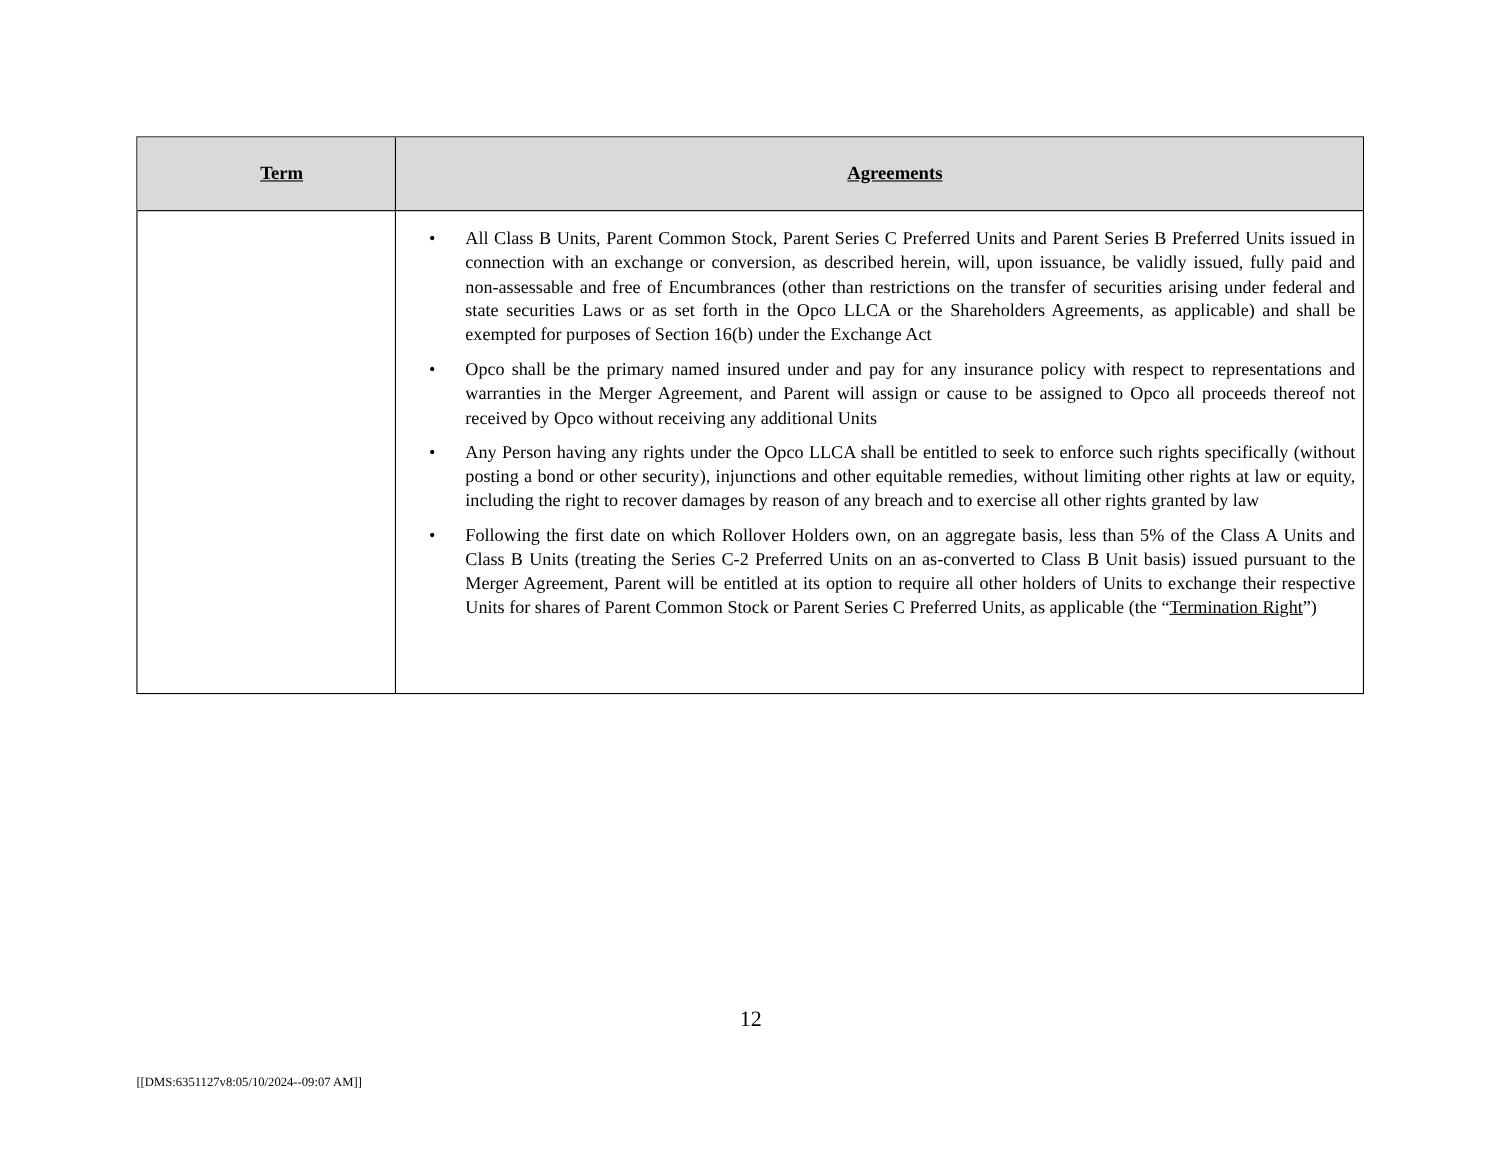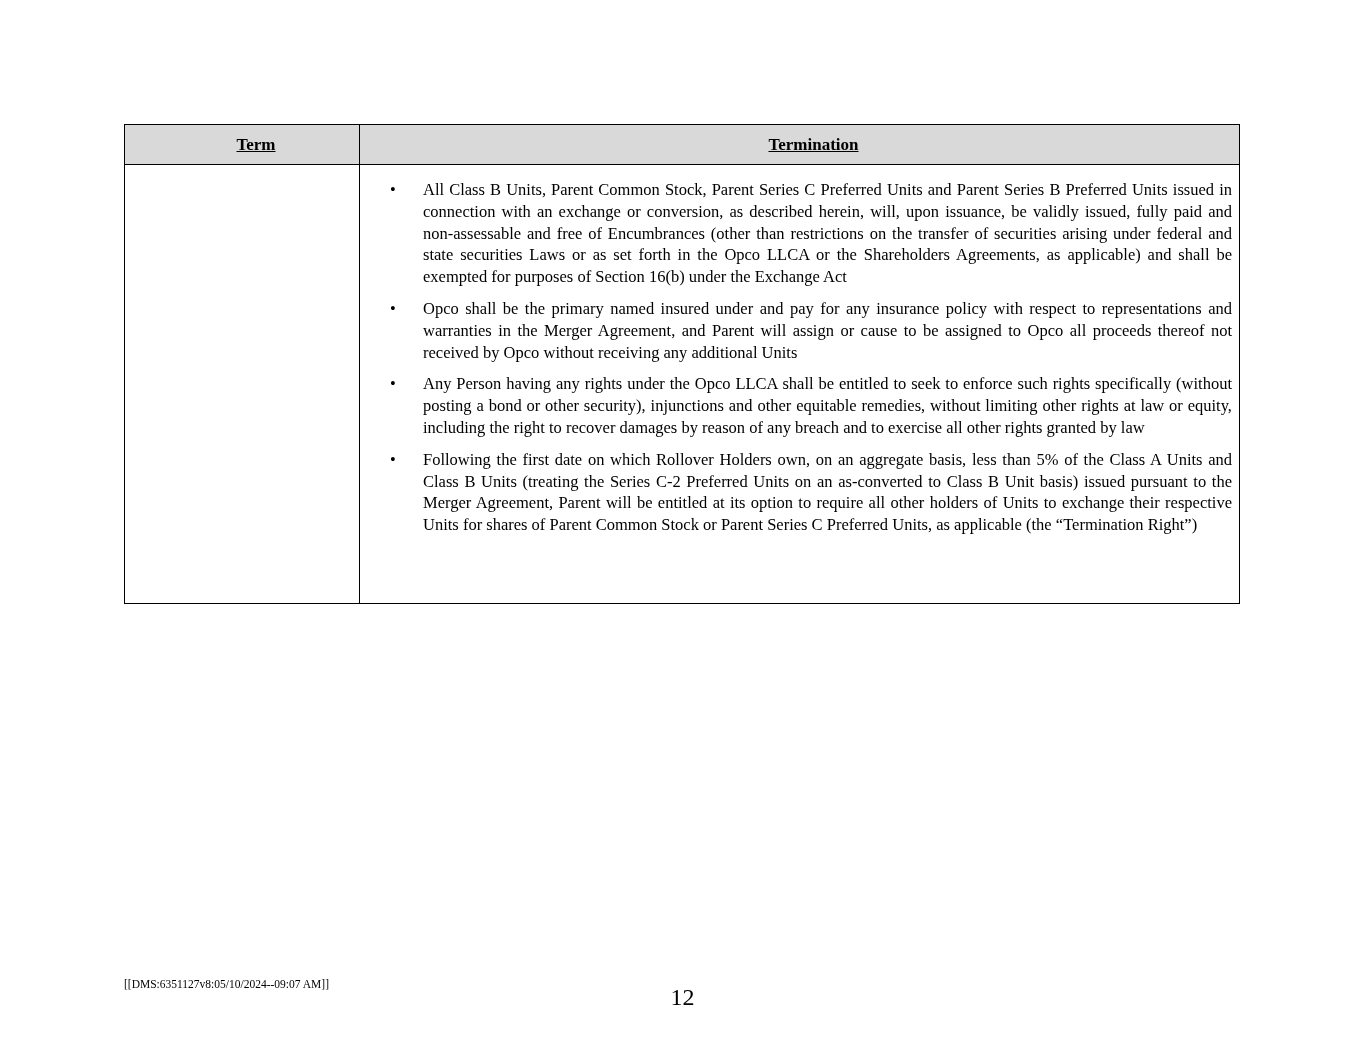--- a/index.html
+++ b/index.html
@@ -24,21 +24,21 @@
     left: 124px;
     top: 124px;
     width: 1116px;
     display: grid;
     grid-template-columns: 235px 1fr;
     border: 1.5px solid #000000;
   }
 
   .th-cell {
     background: #d9d9d9;
-    height: 40px;
+    height: 67px;
     display: flex;
     align-items: center;
     justify-content: center;
     border-bottom: 1.5px solid #000000;
     font-weight: bold;
     font-size: 17px;
     padding-left: 28px;
   }
 
   .th-cell .th-label {
@@ -71,51 +71,52 @@
 
   .bullet-item:last-child { margin-bottom: 0; }
 
   .bullet-marker {
     position: absolute;
     left: 30px;
     top: 0;
   }
 
   .defined-term {
+    text-decoration: underline;
   }
 
   
   .page-number {
     position: absolute;
     left: 0;
     right: 0;
-    top: 984px;
+    top: 916px;
     text-align: center;
-    font-size: 24px;
+    font-size: 20px;
   }
 
   .dms-stamp {
     position: absolute;
     left: 124px;
     top: 978px;
     font-size: 11.5px;
   }
 </style>
 </head>
 <body>
 
 <div class="page">
 
   <div class="term-table">
 
     <div class="th-cell th-term">
       <span class="th-label">Term</span>
     </div>
     <div class="th-cell">
-      <span class="th-label">Termination</span>
+      <span class="th-label">Agreements</span>
     </div>
 
     <div class="td-term"></div>
 
     <div class="td-desc">
       <ul class="bullet-list">
 
         <li class="bullet-item">
           <span class="bullet-marker">•</span>
           <span>All Class B Units, Parent Common Stock, Parent Series C Preferred Units and Parent Series B Preferred Units issued in connection with an exchange or conversion, as described herein, will, upon issuance, be validly issued, fully paid and non-assessable and free of Encumbrances (other than restrictions on the transfer of securities arising under federal and state securities Laws or as set forth in the Opco LLCA or the Shareholders Agreements, as applicable) and shall be exempted for purposes of Section 16(b) under the Exchange Act</span><span class="defined-term"></span><span></span>

